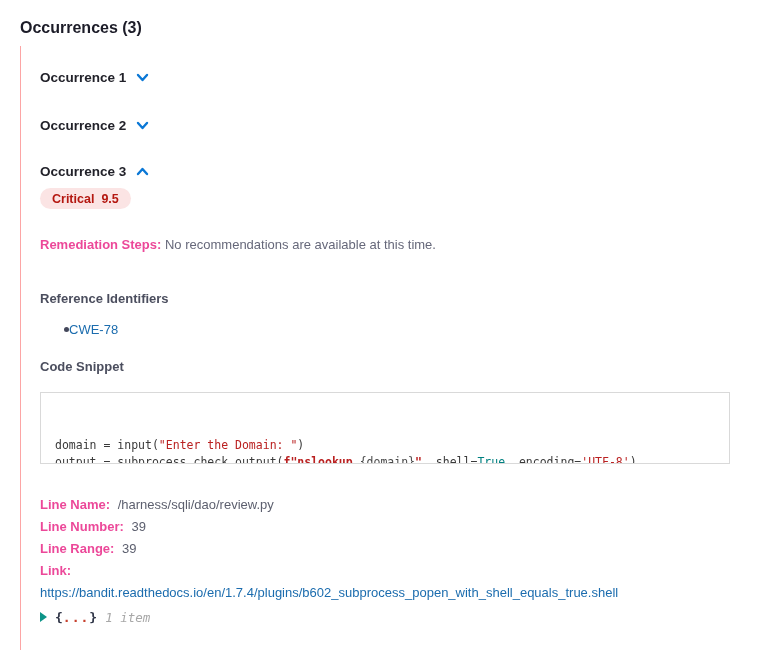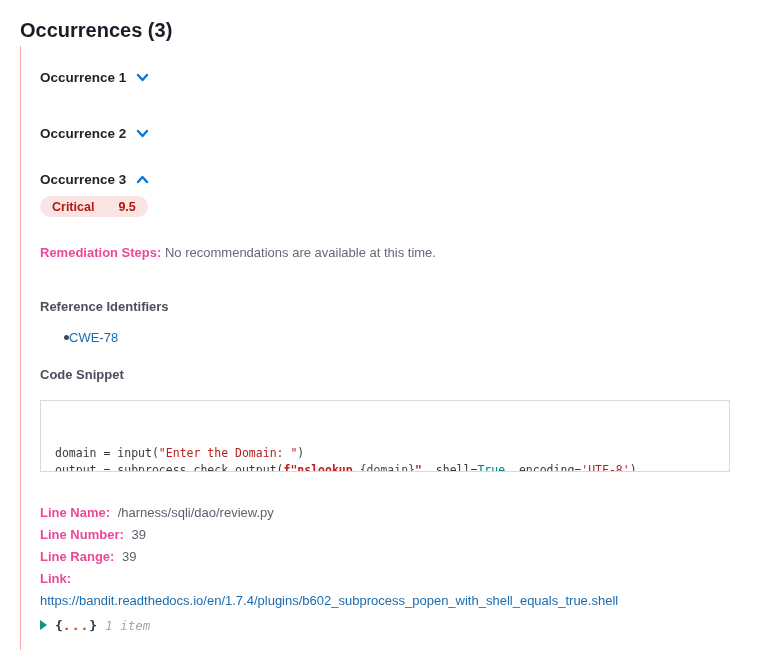--- a/index.html
+++ b/index.html
@@ -7,46 +7,46 @@
     width: 771px; height: 650px;
     background: #ffffff;
     font-family: "Liberation Sans", sans-serif;
     color: #5c5f6e;
     overflow: hidden;
   }
   .page { position: relative; width: 771px; height: 650px; }
 
   .page-title {
     position: absolute; left: 20px; top: 19px;
-    font-size: 20px; font-weight: 700; color: #1c1c28;
+    font-size: 16px; font-weight: 700; color: #1c1c28;
   }
 
   .content {
     position: absolute; left: 20px; top: 46px; bottom: 0; right: 0;
     border-left: 1px solid #fca5a5;
     padding-left: 19px;
   }
 
   
   .occ-header {
     display: flex; align-items: center; gap: 9px;
     height: 16px; cursor: pointer;
     font-size: 13.5px; font-weight: 700; color: #22222a;
   }
   .occ-header.h1 { margin-top: 23px; }
-  .occ-header.h2 { margin-top: 40px; }
+  .occ-header.h2 { margin-top: 32px; }
   .occ-header.h3 { margin-top: 30px; }
   .chev { width: 15px; height: 15px; display: inline-block; }
   .chev svg { display: block; }
   .occ-header.expanded .chev svg { transform: rotate(180deg); }
 
   
   .severity-badge {
     margin-top: 9px;
-    display: inline-flex; align-items: center; gap: 24px;
+    display: inline-flex; align-items: center; gap: 7px;
     height: 21px; padding: 0 12px;
     background: #fbe4e4; border-radius: 11px;
     font-size: 12.5px; font-weight: 700; color: #b41710;
     width: max-content;
   }
 
   .remediation-row {
     margin-top: 27px; line-height: 17px; font-size: 13px; color: #66687a;
   }
   .bold-label { font-weight: 700; color: #ec4899; }

